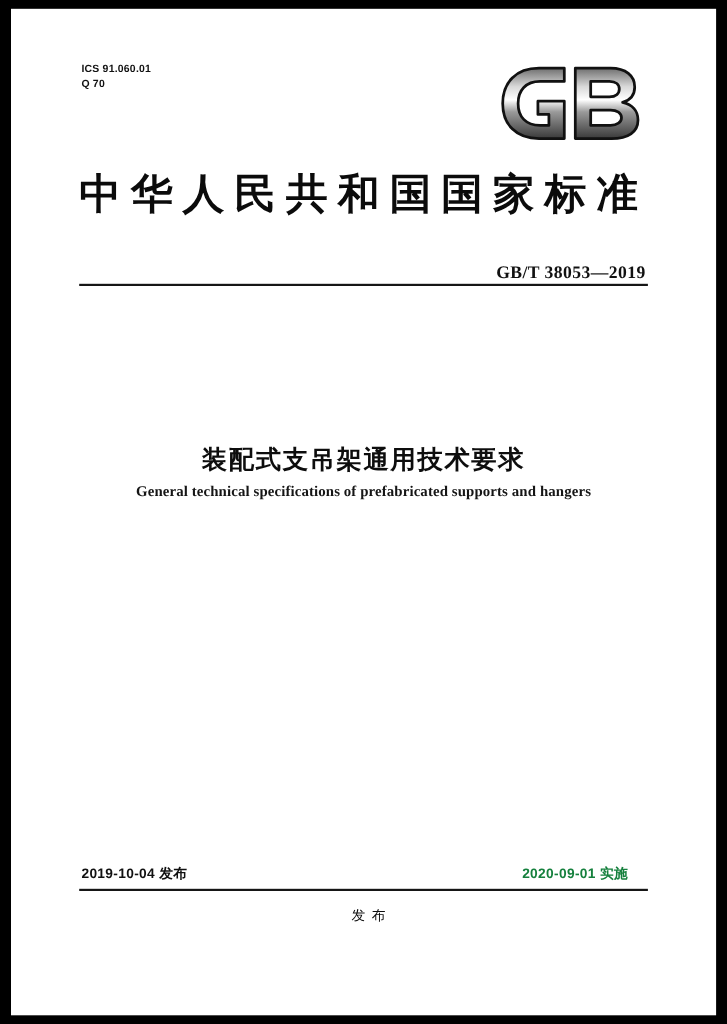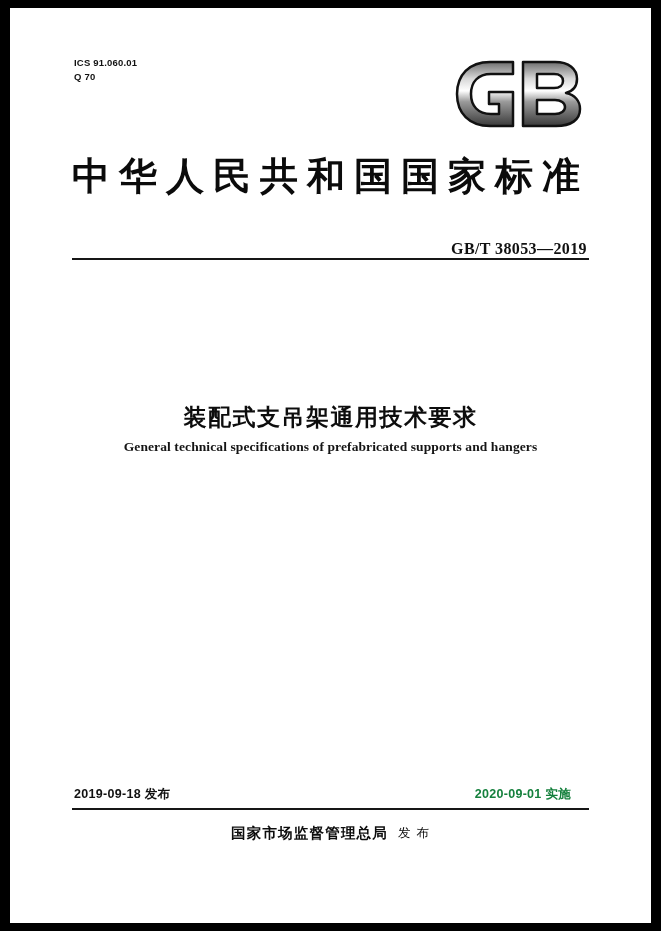--- a/index.html
+++ b/index.html
@@ -210,25 +210,24 @@
 
     <div class="cn-title">中华人民共和国国家标准</div>
 
     <div class="std-no">GB/T 38053—2019</div>
 
     <div class="rule-top"></div>
 
     <div class="doc-title-cn">装配式支吊架通用技术要求</div>
     <div class="doc-title-en">General technical specifications of prefabricated supports and hangers</div>
 
-    <div class="date-left">2019-09-18 发布</div>
+    <div class="date-left">2019-10-04 发布</div>
     <div class="date-right">2020-09-01 实施</div>
 
     <div class="rule-bottom"></div>
 
     <div class="issuer">
       <span class="issuer-lines">
-        <span style="display:block">国家市场监督管理总局</span>
       </span><span class="issuer-publish">发 布</span>
     </div>
 
   </div>
 </div>
 
 </body></html>

